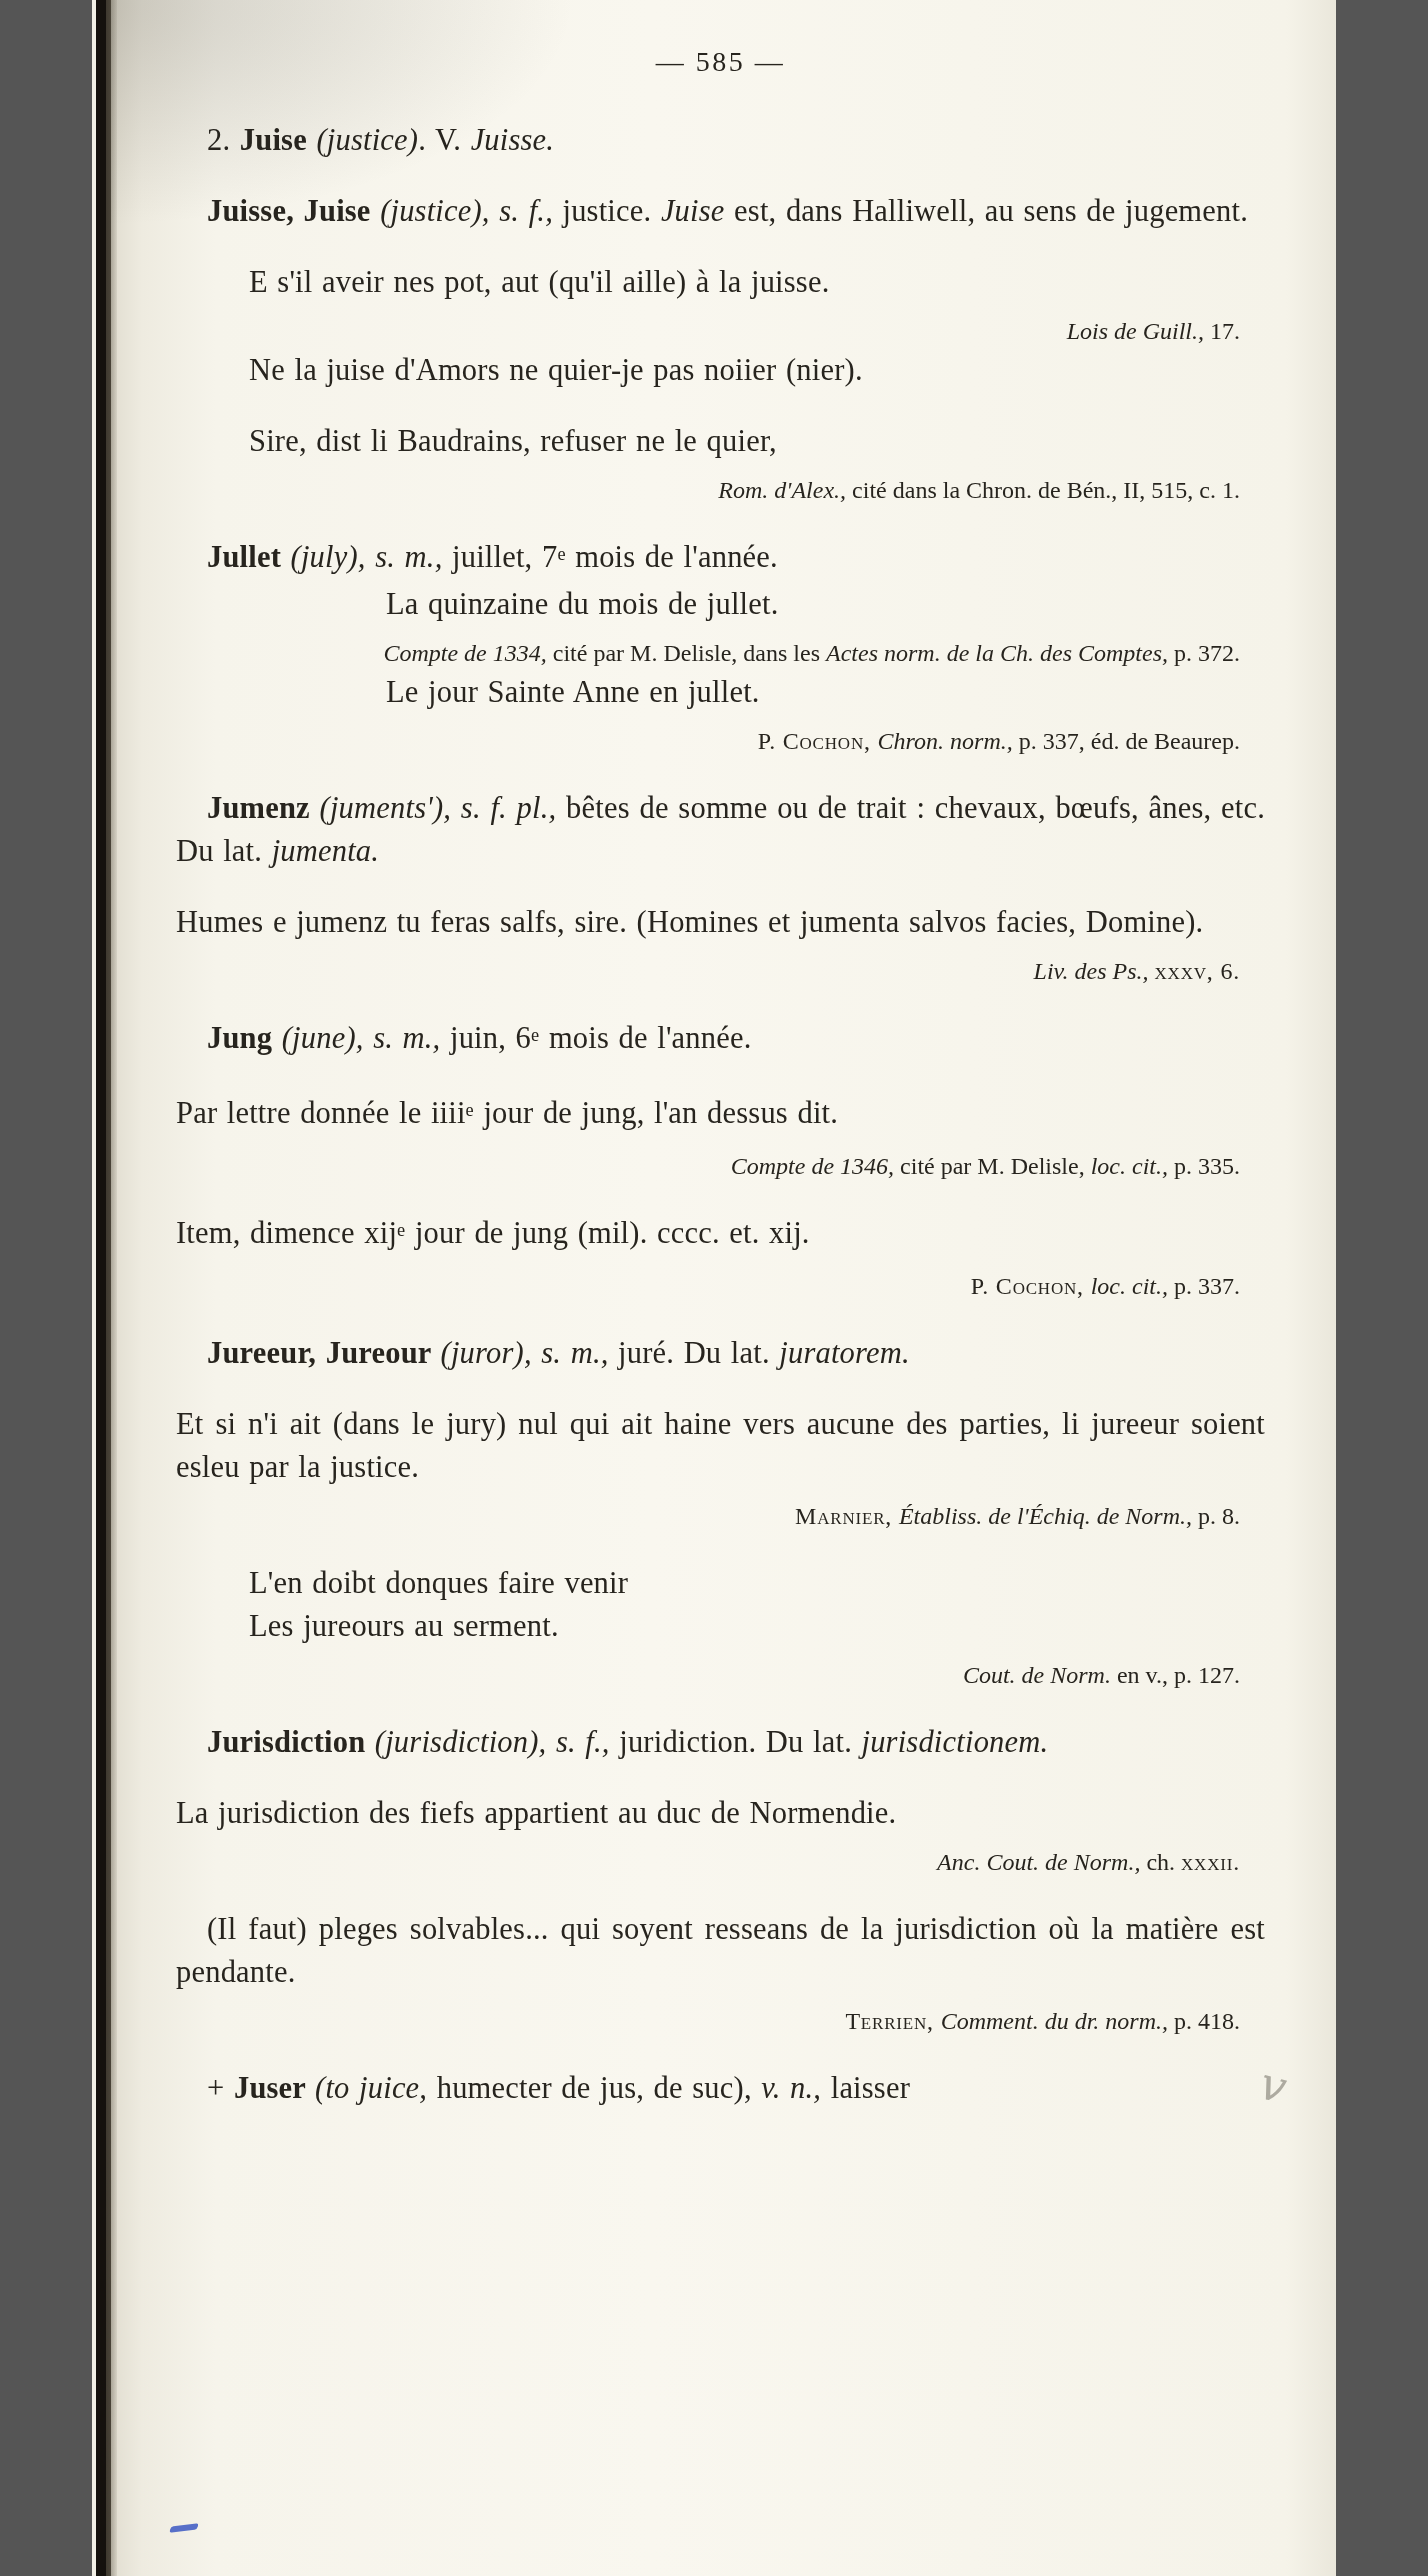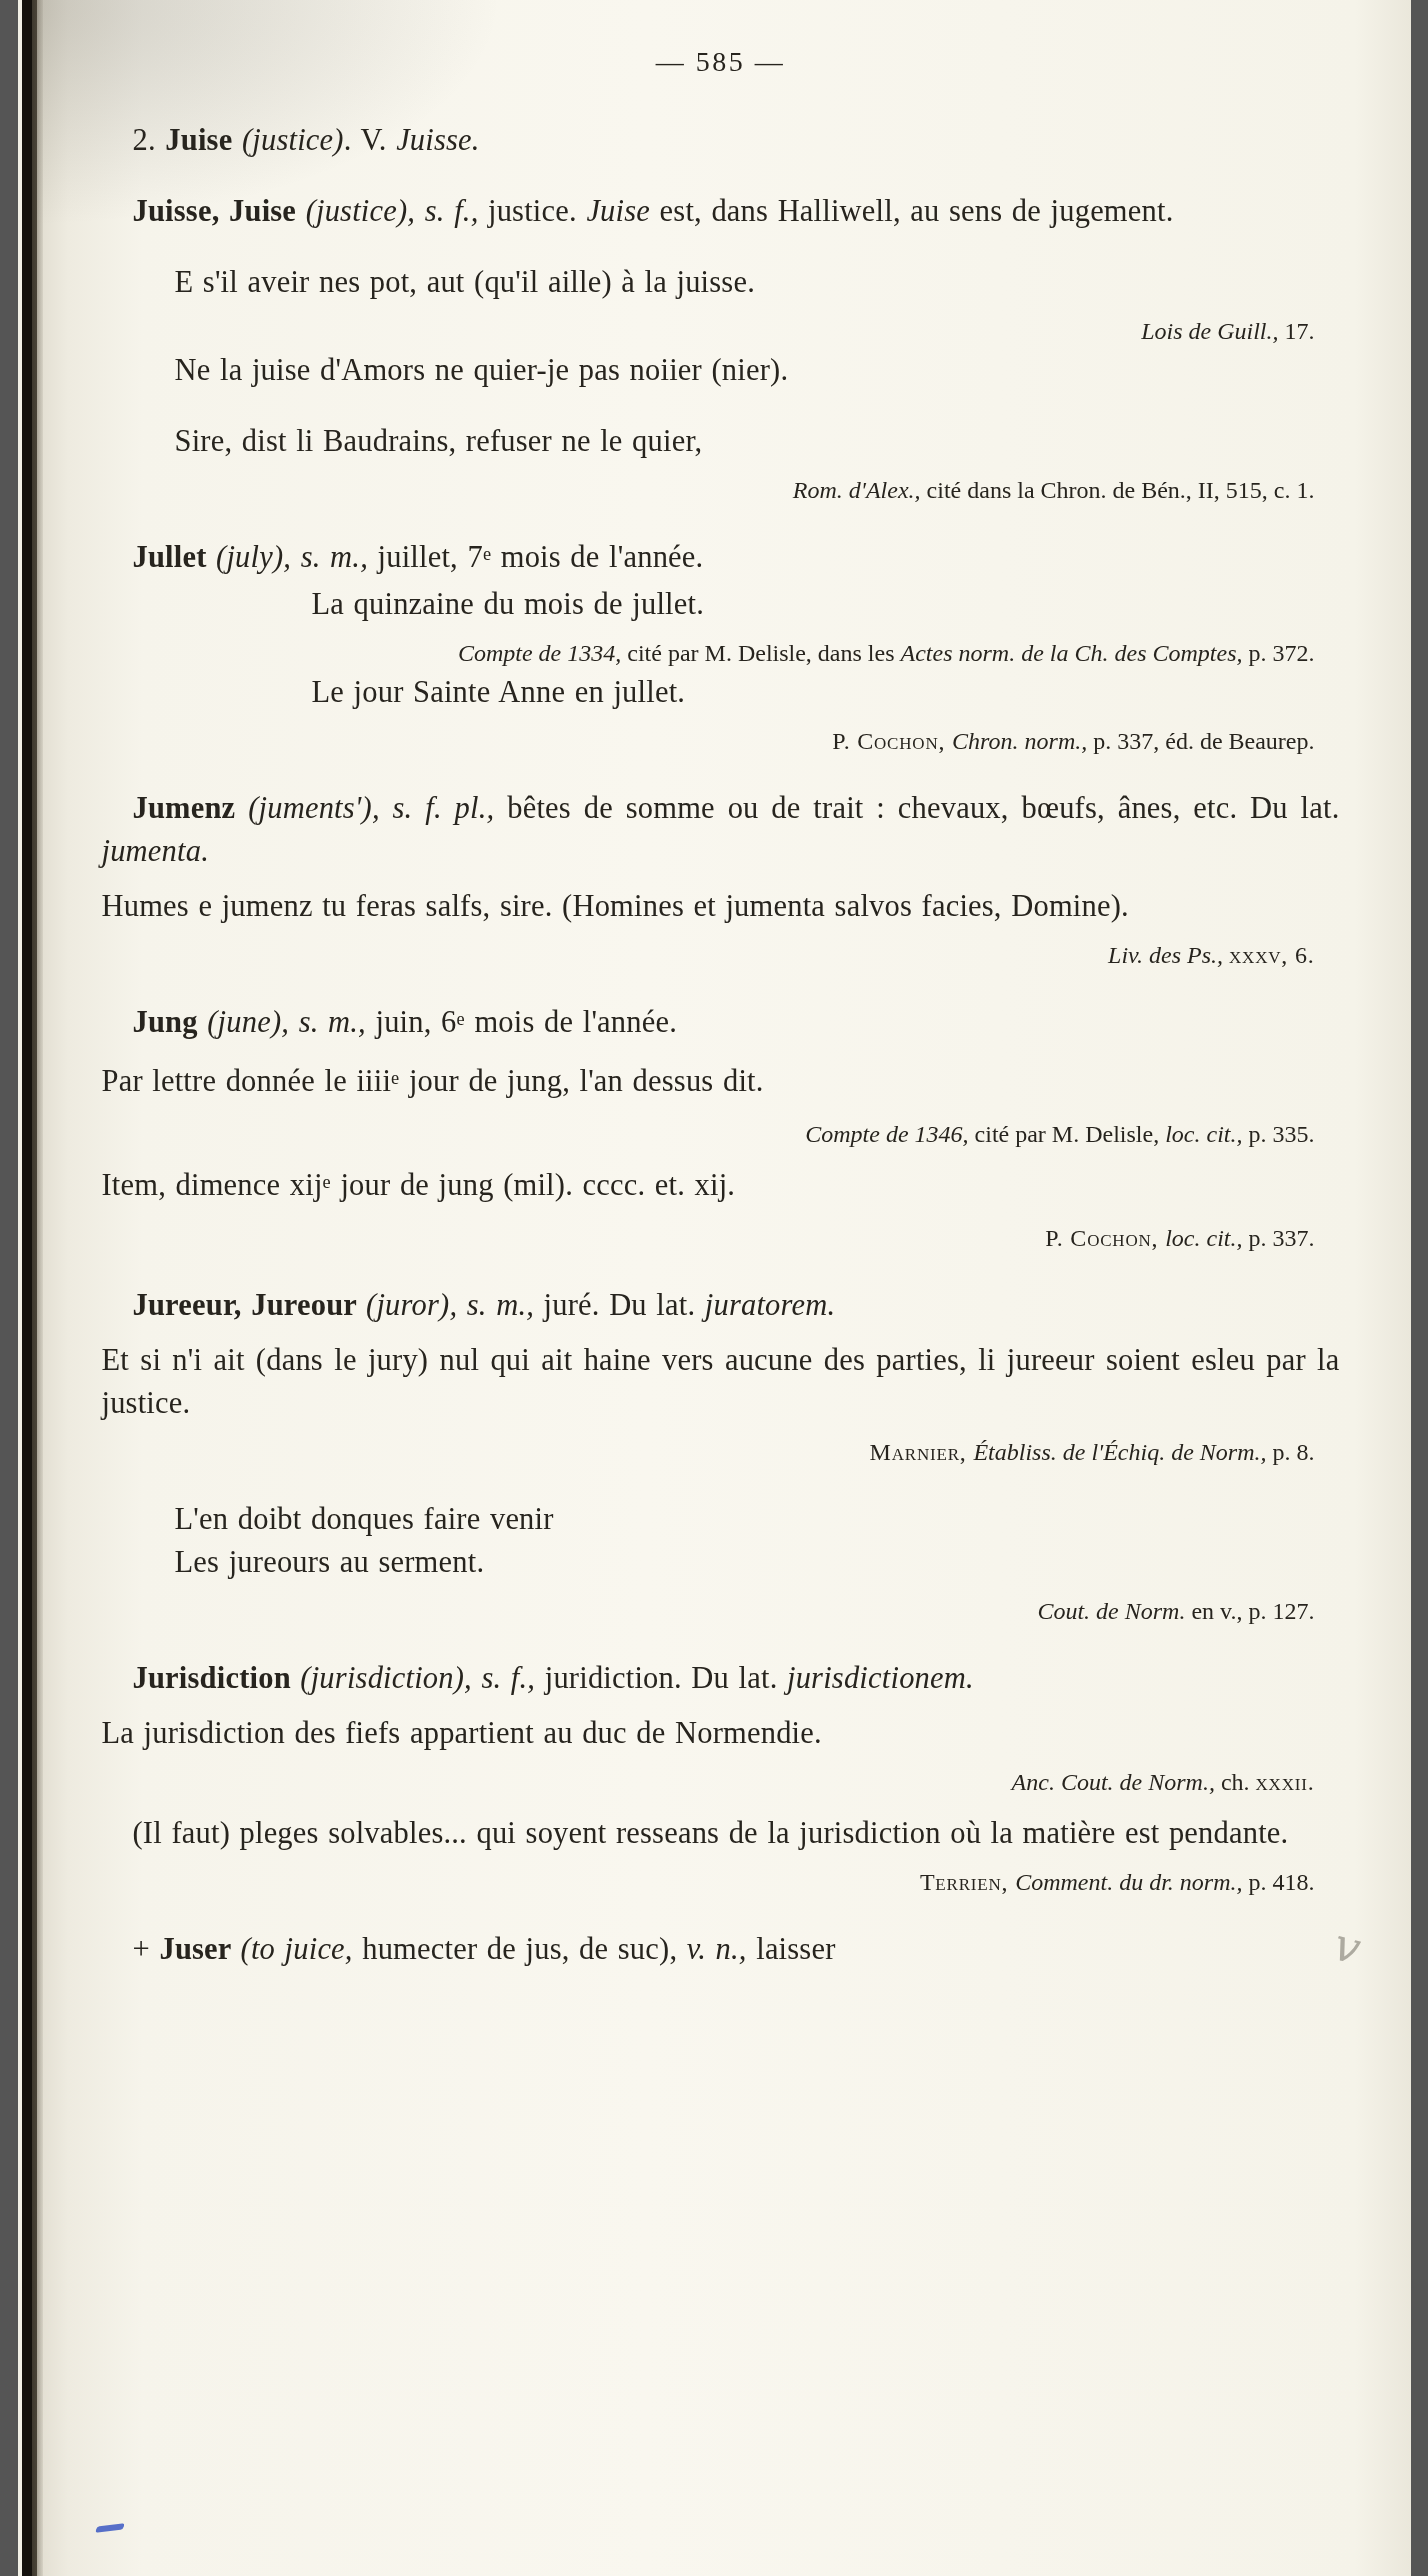--- a/index.html
+++ b/index.html
@@ -1,18 +1,18 @@
 <!DOCTYPE html>
 <html style="font-size:13.2px"><head>
 <meta charset="utf-8">
 <style>
   html,body { margin:0; padding:0; background:#555; }
   .page {
     position:relative;
-    width:1393px; height:2576px;
+    width:1244px; height:2576px;
     margin:0 auto;
     overflow:hidden;
     color:#27241e;
     font-family:"Liberation Serif","DejaVu Serif",serif;
     background:
       radial-gradient(ellipse 743px 347px at 0% 0%, rgba(55,50,40,0.20), transparent 65%),
       linear-gradient(90deg, #d9d5c7 0px, #eeebe0 50px, #f6f4eb 124px, #f9f7ef 45%, #f5f3e9 96%, #eae7db 100%);
   }
   .binding-strip {
     position:absolute; left:0; top:0; bottom:0; width:25px;
@@ -34,21 +34,21 @@
   }
   p { margin:0; }
   .entry, .para, .quote, .quote2 {
     font-size:30.5px;
     line-height:43px;
     letter-spacing:0.2px;
     word-spacing:1.7px;
   }
   .entry, .para { text-align:justify; }
   .entry   { text-indent:31px; margin-top:28px; }
-  .para    { margin-top:12px; }
+  .para    { margin-top:28px; }
   .para-indent { text-indent:31px; }
   .quote   { margin-left:73px;  margin-top:28px; text-align:left; }
   .quote2  { margin-left:210px; text-align:left; }
   .verse-next { margin-top:0; }
   .citation {
     font-size:24px;
     line-height:35px;
     margin-top:10px;
     text-align:right;
     padding-left:149px;

